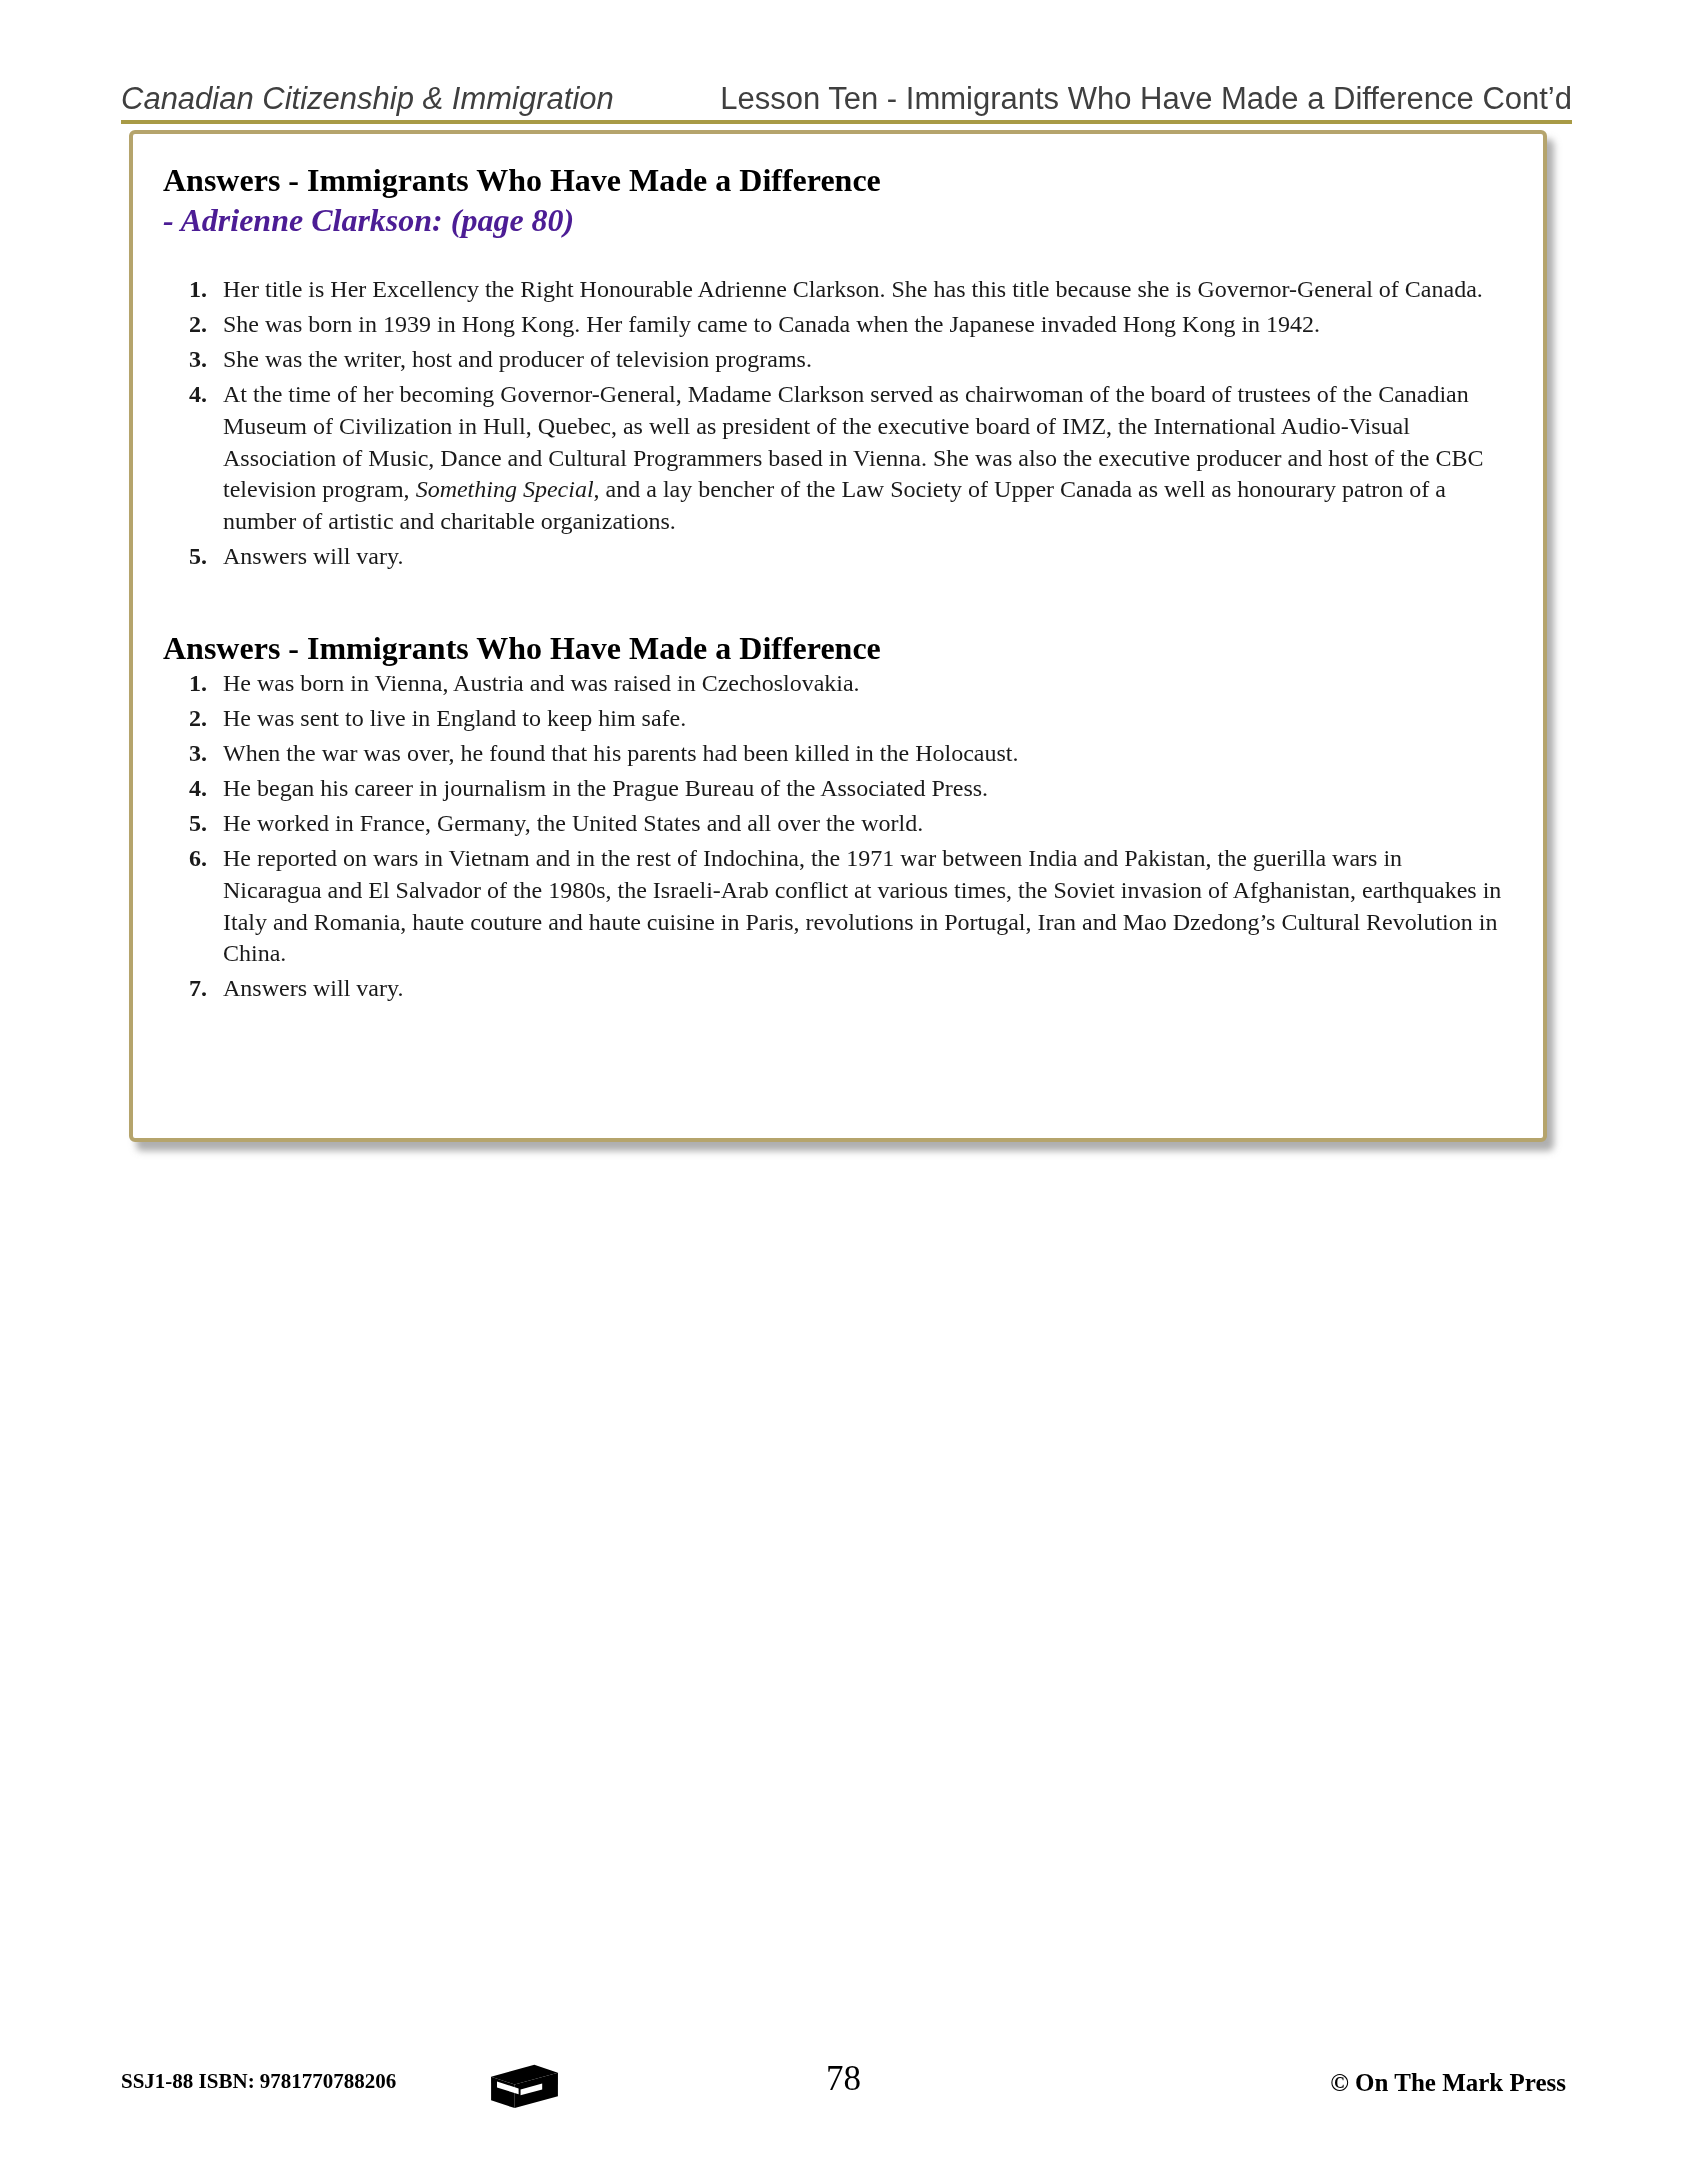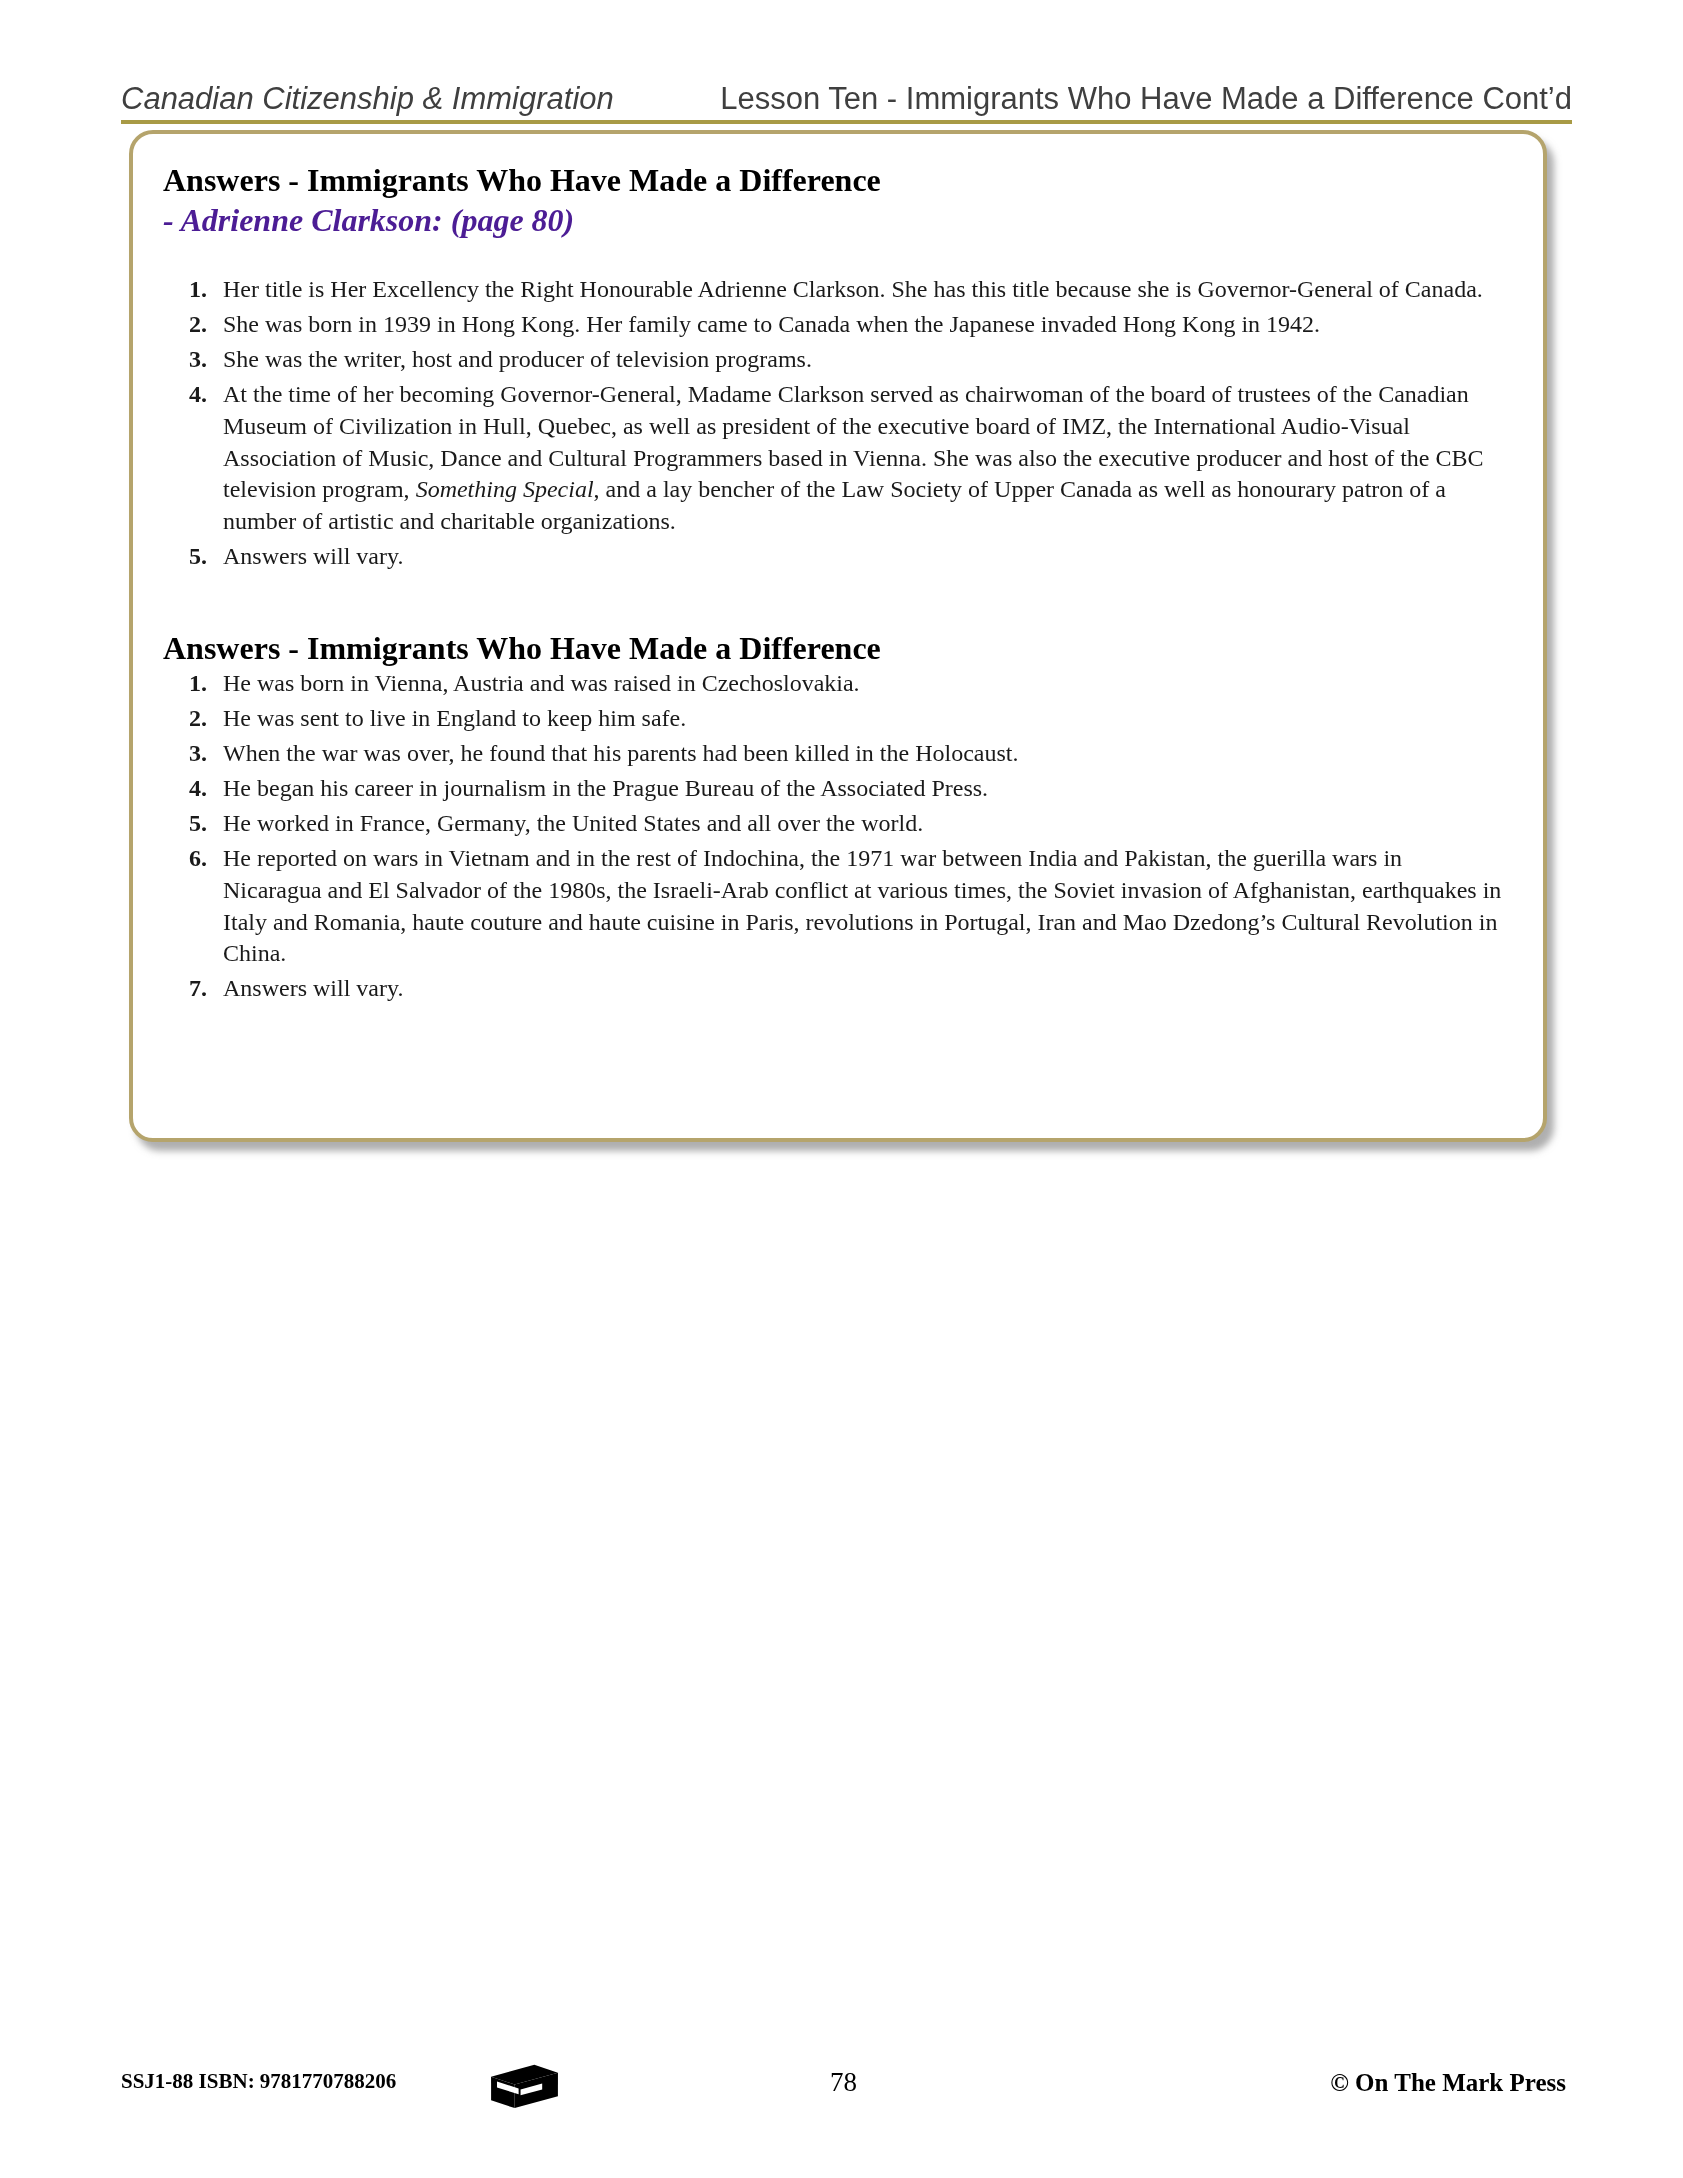--- a/index.html
+++ b/index.html
@@ -23,21 +23,21 @@
   }
   .page-header .left{font-style:italic;}
   .header-rule{
     position:absolute;top:120px;left:121px;right:111px;height:4px;
     background:var(--accent-gold);
   }
 
   
   .answers-box{
     position:absolute;left:129px;top:130px;width:1418px;min-height:1012px;
-    background:#ffffff;border:4px solid var(--box-border);border-radius:24px;
+    background:#ffffff;border:4px solid var(--box-border);border-radius:6px;
     box-shadow:7px 9px 7px rgba(110,110,110,0.55);
     padding:26px 40px 40px 30px;
   }
   .section-title{
     font-size:32px;font-weight:bold;line-height:1.25;color:#000;
   }
   .section-subtitle{
     font-size:32px;font-weight:bold;font-style:italic;line-height:1.25;color:#4c1d95;
     margin-bottom:34px;
   }
@@ -58,22 +58,22 @@
     position:absolute;left:121px;right:117px;top:2057px;height:59px;
   }
   .footer-left{
     position:absolute;left:0;top:12px;font-size:21px;font-weight:bold;color:#000;
     white-space:nowrap;
   }
   .copier-icon{
     position:absolute;left:364px;top:0px;width:79px;height:57px;
   }
   .footer-page{
-    position:absolute;left:50%;transform:translateX(-50%);top:10px;
-    font-size:27px;color:#000;
+    position:absolute;left:50%;transform:translateX(-50%);top:2px;
+    font-size:35px;color:#000;
   }
   .footer-right{
     position:absolute;right:0;top:12px;font-size:25px;font-weight:bold;color:#000;
     white-space:nowrap;
     text-align:right;
   }
 </style>
 </head>
 <body>
 

